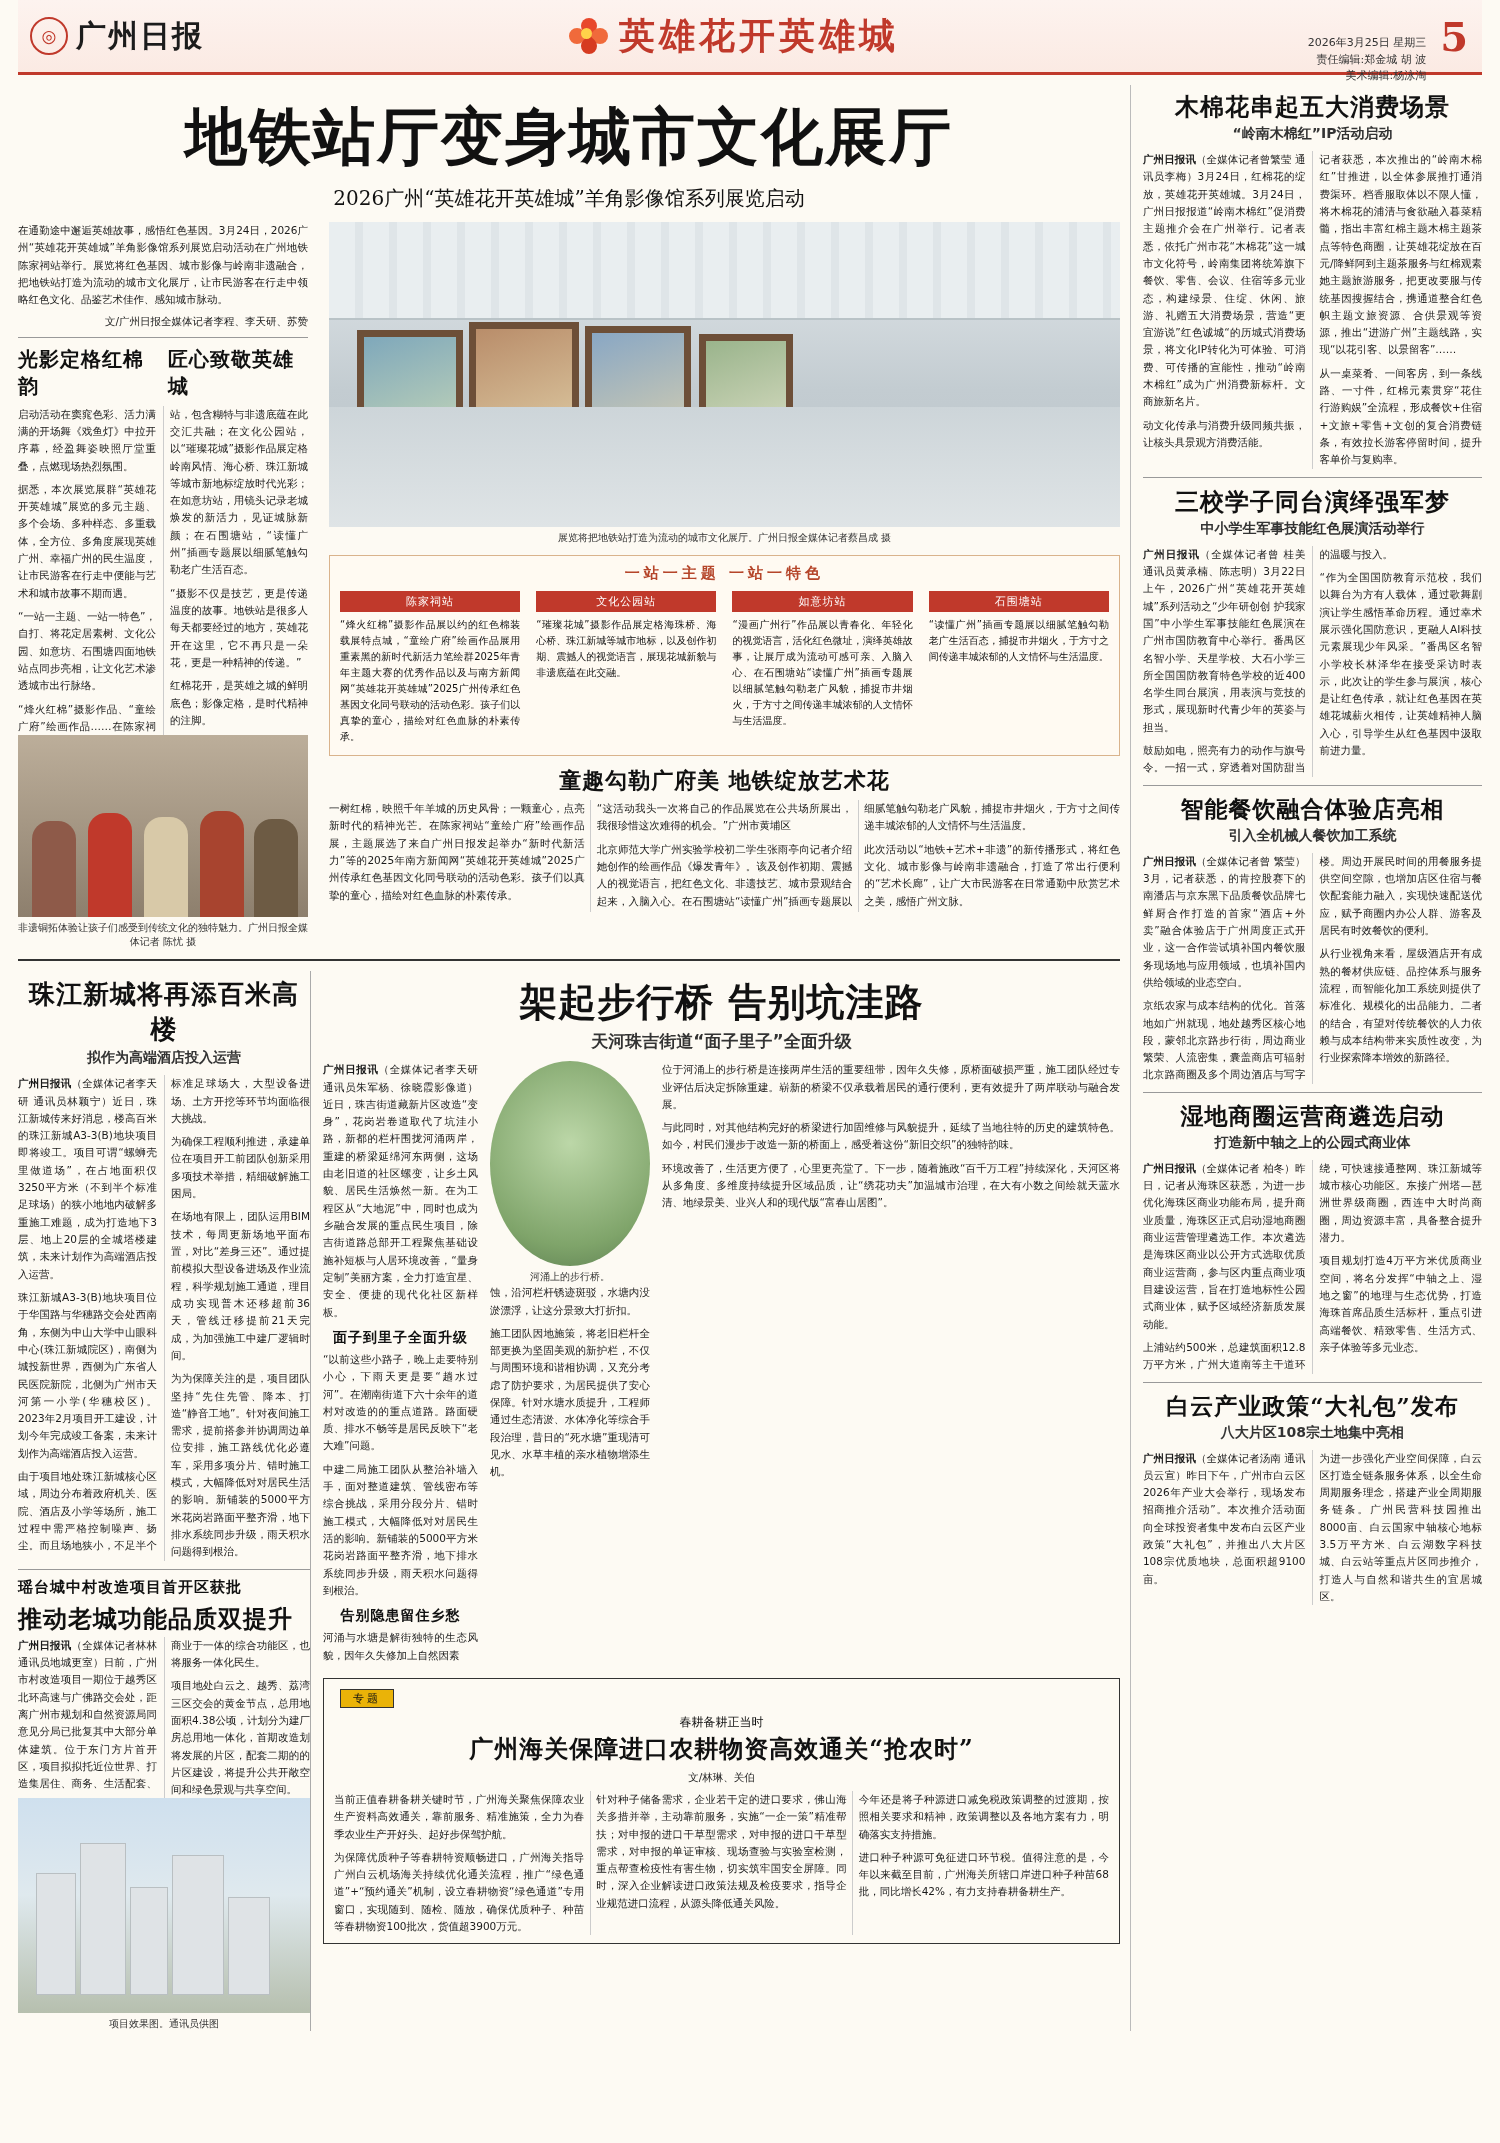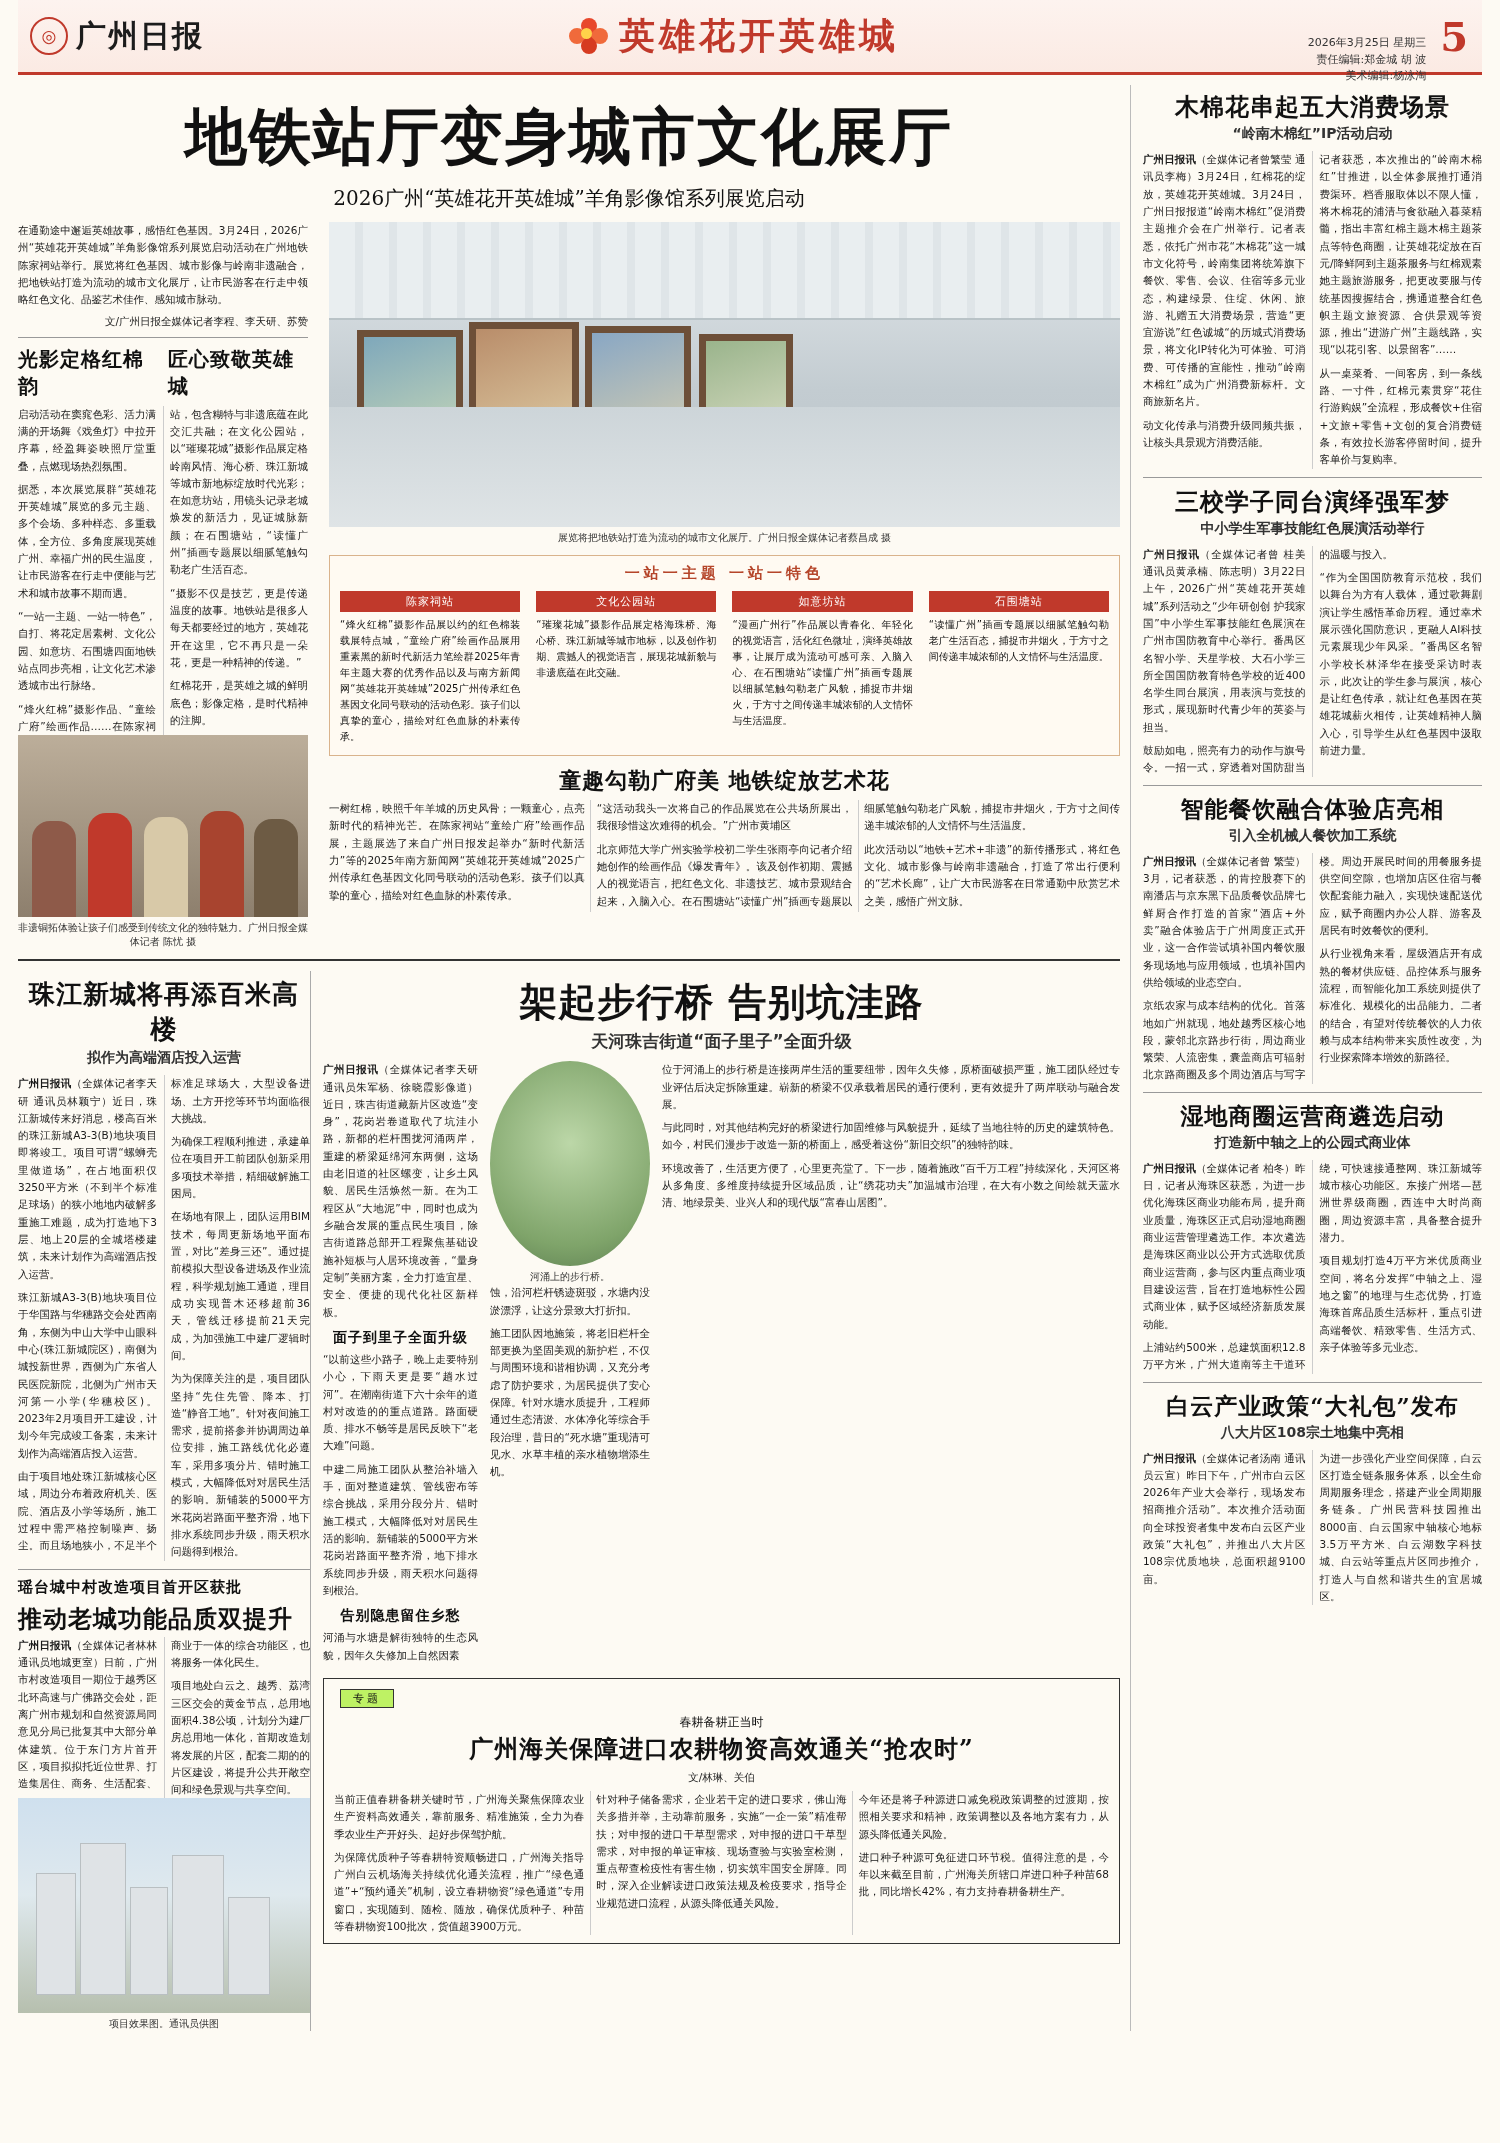--- a/index.html
+++ b/index.html
@@ -112,21 +112,21 @@
     background:#c0392b;color:#fff;font-size:11px;padding:3px 0;text-align:center;
     font-family:"DejaVu Serif","Liberation Serif",serif;letter-spacing:1px;
   }
   .theme-body{font-size:10px;line-height:1.6;text-align:justify;margin-top:5px;}
 
   .two-col{column-count:2;column-gap:14px;column-rule:1px solid #ccc;}
   .three-col{column-count:3;column-gap:12px;column-rule:1px solid #ccc;}
 
   .special-box{border:1px solid #333;padding:8px 10px;margin-top:8px;}
   .special-tab{
-    display:inline-block;background:#bef264;border:1px solid #333;font-size:11px;
+    display:inline-block;background:#eab308;border:1px solid #333;font-size:11px;
     padding:1px 12px;margin:-15px 0 4px 6px;letter-spacing:3px;
   }
   .small-head{font-size:12px;text-align:center;margin:2px 0;}
 </style>
 </head>
 <body>
 
 <div class="page">
 
   <div class="masthead">
@@ -293,21 +293,21 @@
 
           <div class="special-box">
             <div class="special-tab">专题</div>
             <div class="small-head">春耕备耕正当时</div>
             <h2 class="sec-title" style="font-size:24px;margin:2px 0 6px;">广州海关保障进口农耕物资高效通关“抢农时”</h2>
             <div class="byline" style="text-align:center;">文/林琳、关伯</div>
             <div class="three-col">
               <p class="txt">当前正值春耕备耕关键时节，广州海关聚焦保障农业生产资料高效通关，靠前服务、精准施策，全力为春季农业生产开好头、起好步保驾护航。</p>
               <p class="txt">为保障优质种子等春耕特资顺畅进口，广州海关指导广州白云机场海关持续优化通关流程，推广“绿色通道”+“预约通关”机制，设立春耕物资“绿色通道”专用窗口，实现随到、随检、随放，确保优质种子、种苗等春耕物资100批次，货值超3900万元。</p>
               <p class="txt">针对种子储备需求，企业若干定的进口要求，佛山海关多措并举，主动靠前服务，实施“一企一策”精准帮扶；对申报的进口干草型需求，对申报的进口干草型需求，对申报的单证审核、现场查验与实验室检测，重点帮查检疫性有害生物，切实筑牢国安全屏障。同时，深入企业解读进口政策法规及检疫要求，指导企业规范进口流程，从源头降低通关风险。</p>
-              <p class="txt">今年还是将子种源进口减免税政策调整的过渡期，按照相关要求和精神，政策调整以及各地方案有力，从源头降低通关风险。</p>
+              <p class="txt">今年还是将子种源进口减免税政策调整的过渡期，按照相关要求和精神，政策调整以及各地方案有力，明确落实支持措施。</p>
               <p class="txt">进口种子种源可免征进口环节税。值得注意的是，今年以来截至目前，广州海关所辖口岸进口种子种苗68批，同比增长42%，有力支持春耕备耕生产。</p>
             </div>
           </div>
         </div>
       </div>
     </div>
 
     <div class="col-right">
 
       <h2 class="sec-title" style="font-size:24px;">木棉花串起五大消费场景</h2>

